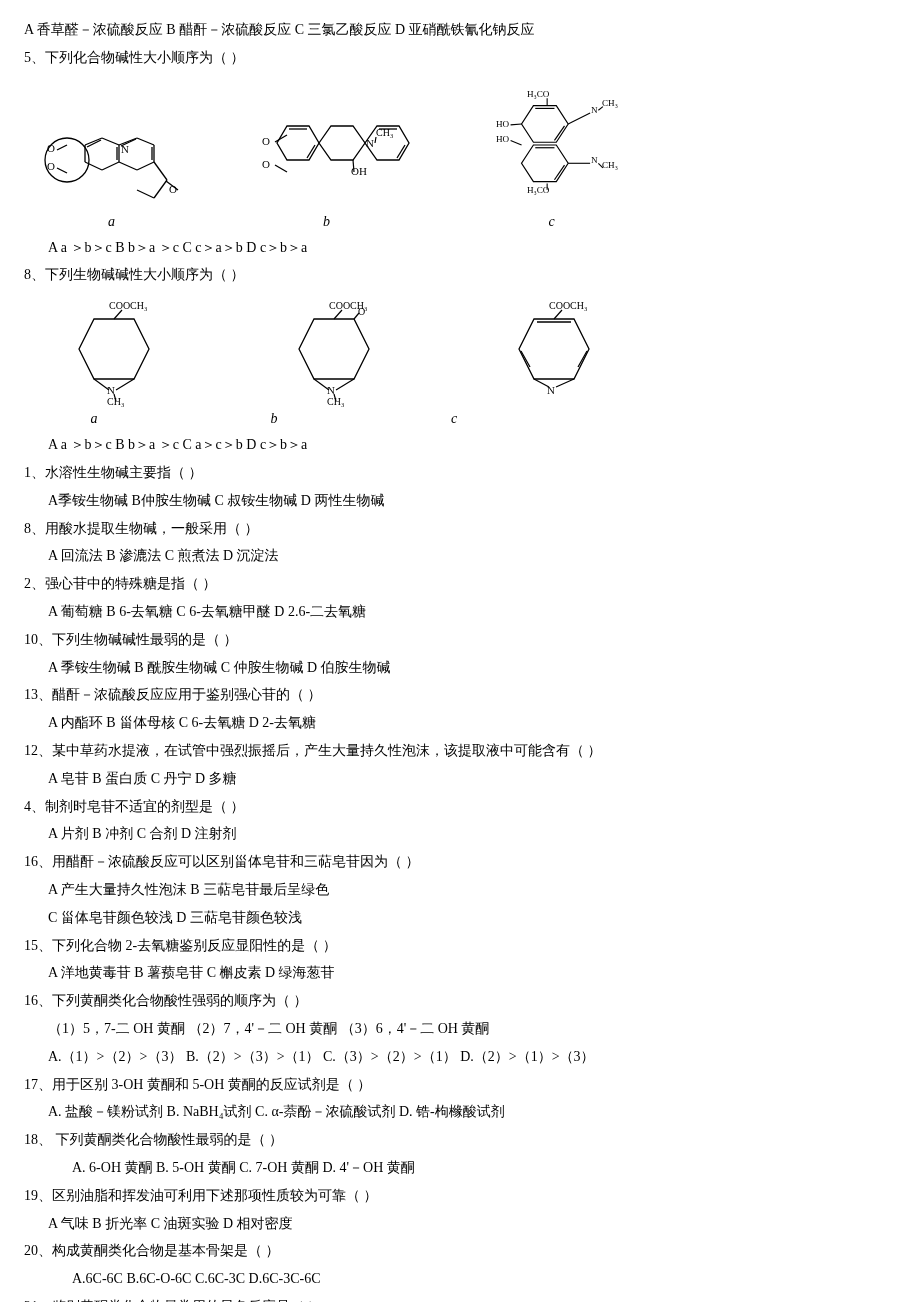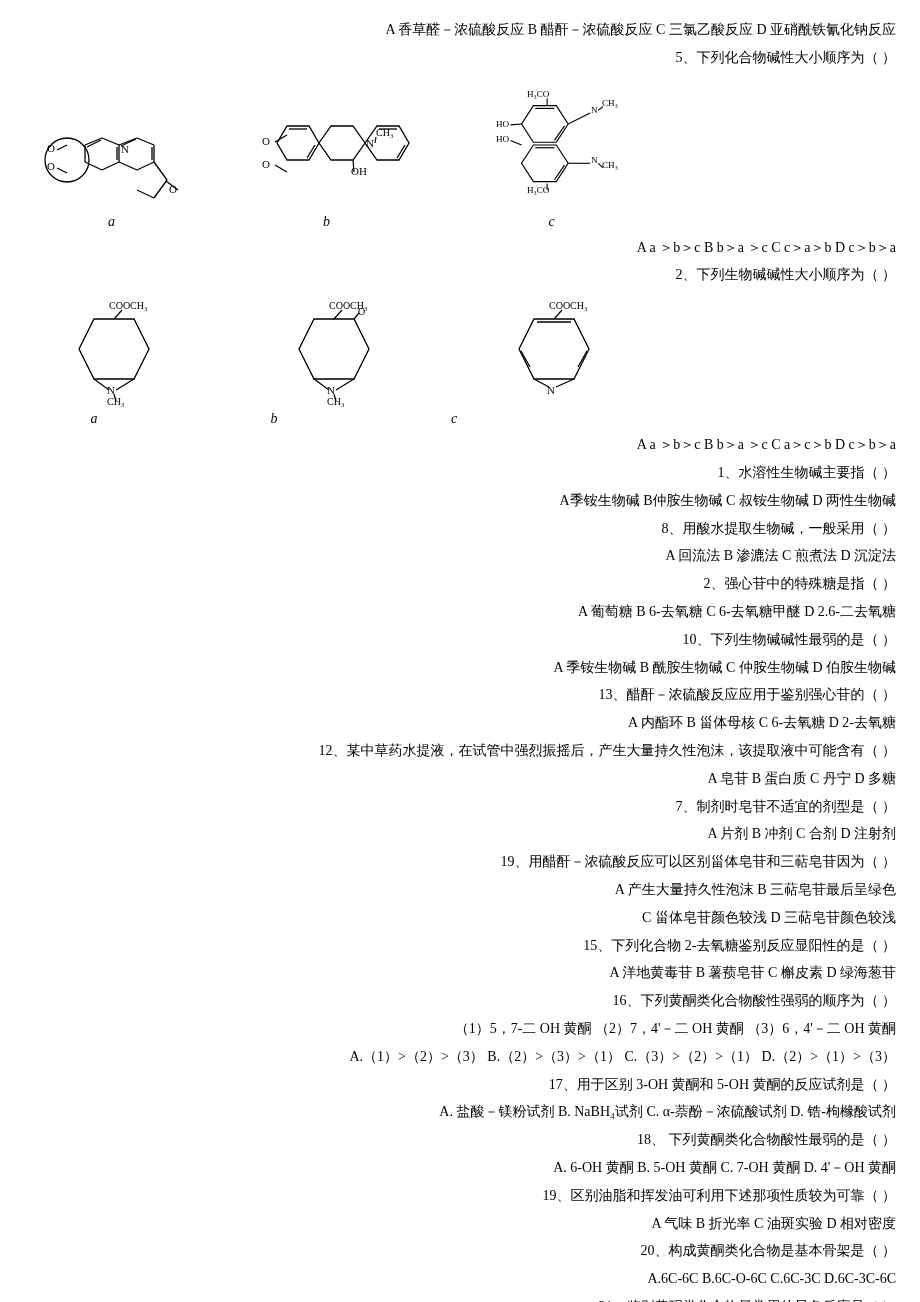--- a/index.html
+++ b/index.html
@@ -5,21 +5,21 @@
     * { margin: 0; padding: 0; box-sizing: border-box; }
     body {
       background: #fff;
       font-family: "SimSun", "宋体", serif;
       font-size: 14px;
       color: #000;
       padding: 18px 24px;
       width: 920px;
       min-height: 1302px;
     }
-    .line { margin-bottom: 4px; line-height: 1.7; text-align: right; }
+    .line { margin-bottom: 4px; line-height: 1.7; }
     .indent { padding-left: 24px; }
     .indent2 { padding-left: 48px; }
     .molecule-row {
       display: flex;
       align-items: flex-end;
       gap: 60px;
       margin: 10px 0 4px 10px;
     }
     .molecule-label-row {
       display: flex;
@@ -160,21 +160,21 @@
   <div class="molecule-label" style="width:155px">a</div>
   <div class="molecule-label" style="width:155px">b</div>
   <div class="molecule-label" style="width:175px">c</div>
 </div>
 
 <div class="line indent">
   <span>A  a ＞b＞c     B  b＞a ＞c   C  c＞a＞b   D c＞b＞a</span>
 </div>
 
 <div class="line">
-  <span>2、下列生物碱碱性大小顺序为（      ）</span>
+  <span>8、下列生物碱碱性大小顺序为（      ）</span>
 </div>
 
 <div class="molecule-row">
 
   <div class="mol-box">
     <svg width="120" height="110" viewBox="0 0 120 110">
 
       <text x="55" y="12" font-size="10">COOCH₃</text>
       <line x1="68" y1="13" x2="60" y2="22" stroke="#000" stroke-width="1.2"></line>
 
@@ -274,28 +274,28 @@
 </div>
 
 <div class="line">
   <span>12、某中草药水提液，在试管中强烈振摇后，产生大量持久性泡沫，该提取液中可能含有（          ）</span>
 </div>
 <div class="line indent">
   <span>A  皂苷   B  蛋白质   C  丹宁   D  多糖</span>
 </div>
 
 <div class="line">
-  <span>7、制剂时皂苷不适宜的剂型是（        ）</span>
+  <span>4、制剂时皂苷不适宜的剂型是（        ）</span>
 </div>
 <div class="line indent">
   <span>A 片剂  B 冲剂   C  合剂   D   注射剂</span>
 </div>
 
 <div class="line">
-  <span>19、用醋酐－浓硫酸反应可以区别甾体皂苷和三萜皂苷因为（      ）</span>
+  <span>16、用醋酐－浓硫酸反应可以区别甾体皂苷和三萜皂苷因为（      ）</span>
 </div>
 <div class="line indent">
   <span>A 产生大量持久性泡沫     B  三萜皂苷最后呈绿色</span>
 </div>
 <div class="line indent">
   <span>C 甾体皂苷颜色较浅       D  三萜皂苷颜色较浅</span>
 </div>
 
 <div class="line">
   <span>15、下列化合物 2-去氧糖鉴别反应显阳性的是（          ）</span>

